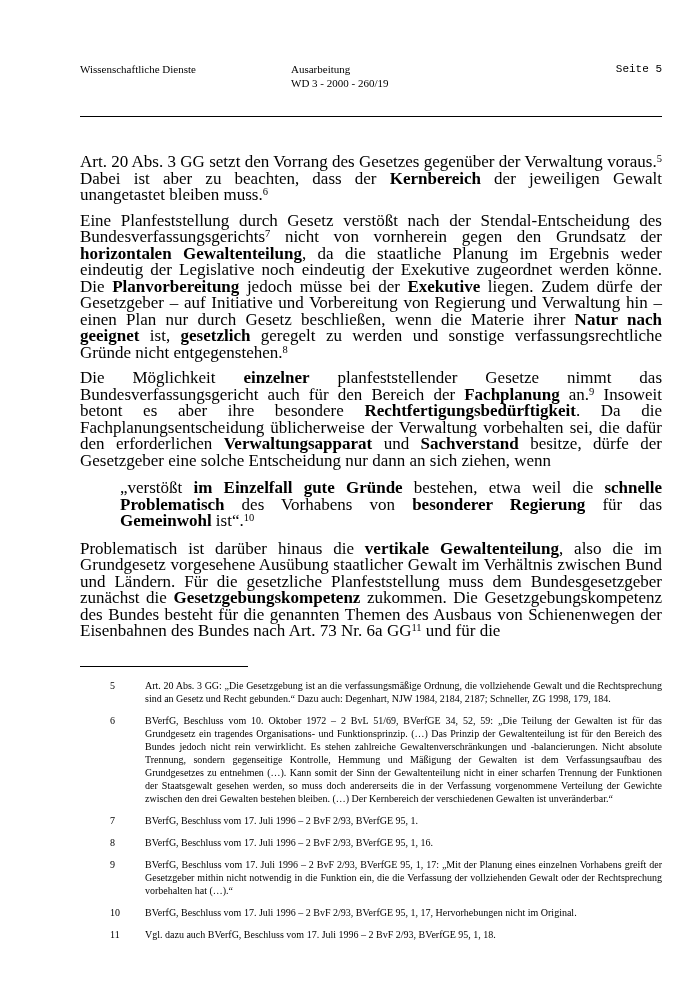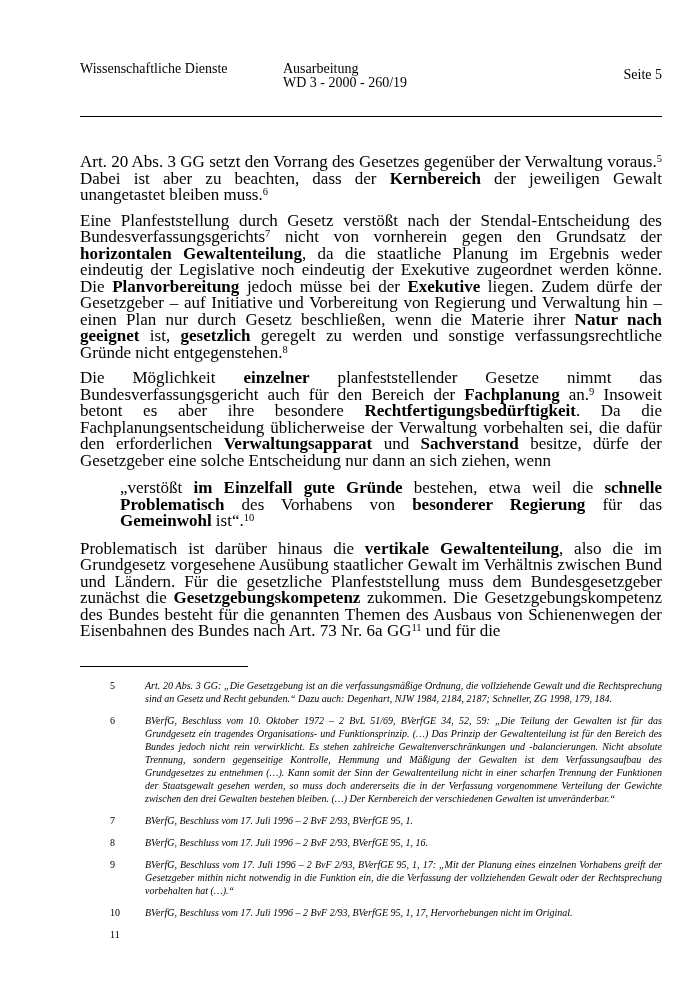--- a/index.html
+++ b/index.html
@@ -14,26 +14,26 @@
     width: 700px;
     height: 990px;
     box-sizing: border-box;
     padding: 62px 38px 0 80px;
     background: #ffffff;
     overflow: hidden;
   }
   .header {
     position: relative;
     height: 34px;
-    font-size: 14px;
+    font-size: 11px;
     line-height: 14px;
   }
   .h-left { position: absolute; left: 0; top: 0; }
-  .h-center { position: absolute; left: 203px; top: 0; }
-  .h-right { position: absolute; right: 0; top: 6px; }
+  .h-center { position: absolute; left: 211px; top: 0; }
+  .h-right { position: absolute; right: 0; top: 0; font-family: Liberation Mono, monospace; }
   .header-rule {
     border: none;
     border-top: 1px solid #000;
     margin: 20px 0 0 0;
   }
   .body-block { margin-top: 37px; font-size: 17px; line-height: 16.5px; }
   .para { margin: 0 0 9px 0; text-align: justify; }
   .quote { margin: 11px 0 11px 40px; text-align: justify; }
   .bold { font-weight: bold; }
   sup {
@@ -45,21 +45,21 @@
   }
   .fn-rule {
     border: none;
     border-top: 1px solid #000;
     width: 168px;
     margin: 26px 0 12px 0;
   }
   .footnotes { font-size: 10px; line-height: 13px; }
   .fn-row { display: flex; margin: 0 0 9px 0; }
   .fn-num { width: 35px; flex-shrink: 0; padding-left: 30px; box-sizing: content-box; }
-  .fn-text { flex: 1; text-align: justify; font-style: italic; }
+  .fn-text { flex: 1; text-align: justify; }
 </style>
 </head>
 <body>
 
 <div class="page">
 
   <div class="header">
     <span class="h-left">Wissenschaftliche Dienste</span>
     <span class="h-center">
       <span style="display:block">Ausarbeitung</span>
@@ -100,16 +100,17 @@
       <div class="fn-row">
         <span class="fn-num">9</span>
         <span class="fn-text">BVerfG, Beschluss vom 17. Juli 1996 – 2 BvF 2/93, BVerfGE 95, 1, 17: „Mit der Planung eines einzelnen Vorhabens greift der Gesetzgeber mithin nicht notwendig in die Funktion ein, die die Verfassung der vollziehenden Gewalt oder der Rechtsprechung vorbehalten hat (…).“</span>
       </div>
       <div class="fn-row">
         <span class="fn-num">10</span>
         <span class="fn-text">BVerfG, Beschluss vom 17. Juli 1996 – 2 BvF 2/93, BVerfGE 95, 1, 17, Hervorhebungen nicht im Original.</span>
       </div>
       <div class="fn-row">
         <span class="fn-num">11</span>
+        <span class="fn-text">Vgl. dazu auch BVerfG, Beschluss vom 17. Juli 1996 – 2 BvF 2/93, BVerfGE 95, 1, 18.</span>
       </div>
     </div>
 
 </div>
 
 </body></html>

